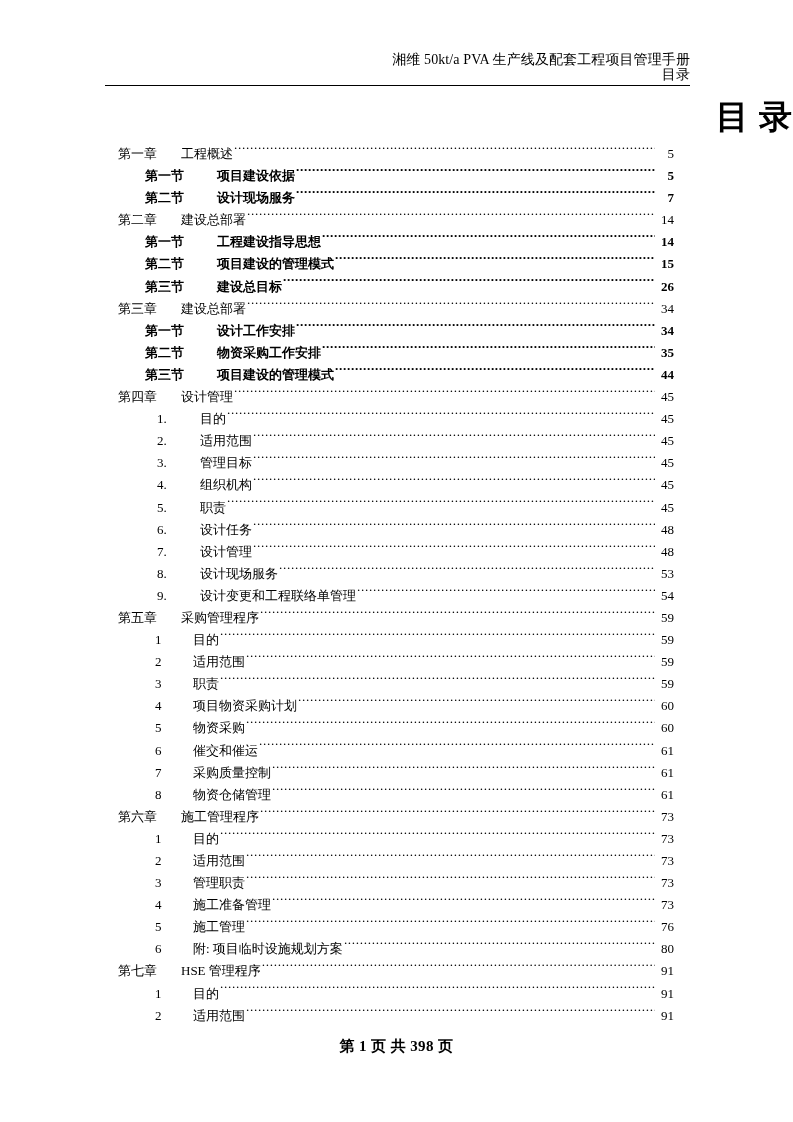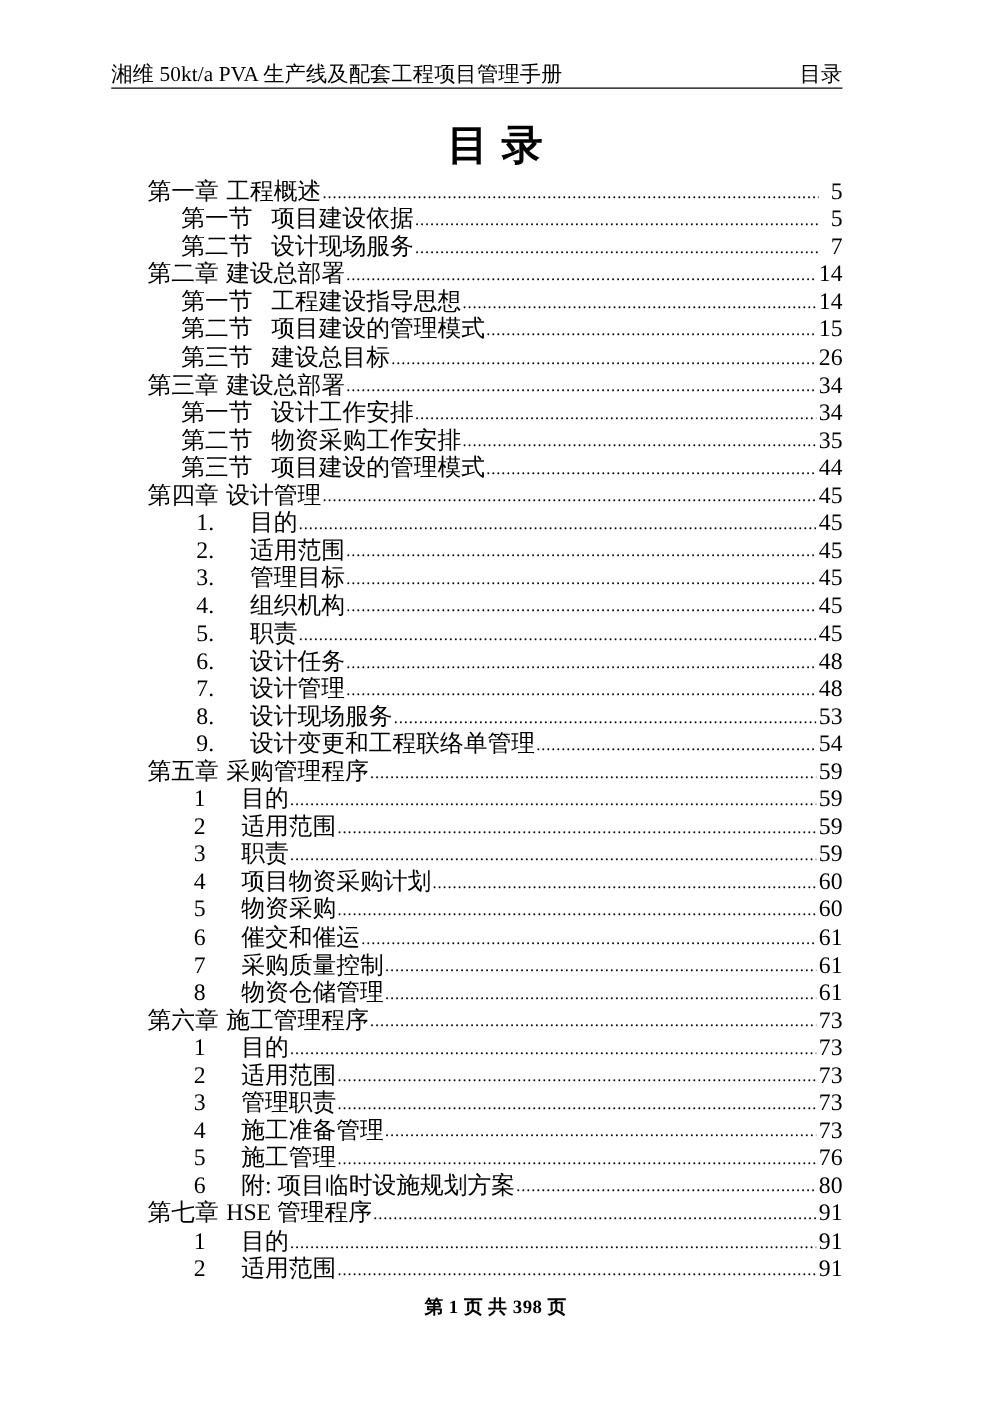--- a/index.html
+++ b/index.html
@@ -16,59 +16,60 @@
     width: 793px;
     height: 1122px;
     background: #ffffff;
     overflow: hidden;
     box-sizing: border-box;
   }
 
   
   .header {
     position: absolute;
-    left: 89px;
+    left: 105px;
     top: 52px;
     width: 585px;
     display: flex;
     align-items: flex-end;
     justify-content: space-between;
     border-bottom: 1.1px solid #000;
     padding-bottom: 3px;
-    font-size: 17px;
+    font-size: 14px;
     line-height: 15px;
     letter-spacing: 0.1px;
+    flex-direction: column;
   }
   .header-left { white-space: nowrap; }
   .header-right { white-space: nowrap; }
 
   
   .doc-title {
     position: absolute;
     top: 96px;
     left: 0;
     width: 793px;
-    text-align: center;
+    text-align: right;
     font-size: 33px;
     font-weight: bold;
     line-height: 42px;
     letter-spacing: 1px;
   }
 
   
   .toc {
     position: absolute;
     left: 118px;
     top: 143px;
     width: 556px;
   }
   .toc-entry {
     display: flex;
-    align-items: flex-end;
-    font-size: 19px;
+    align-items: flex-start;
+    font-size: 13px;
     line-height: 22.1px;
     height: 22.1px;
     white-space: nowrap;
     overflow: hidden;
   }
   .toc-entry .num {
     flex: 0 0 auto;
     display: inline-block;
   }
   .toc-entry .label {
@@ -96,21 +97,21 @@
     flex: 0 0 auto;
     display: inline-block;
     min-width: 17px;
     text-align: right;
     padding-left: 1px;
   }
 
   
   .lvl-chapter { padding-left: 0px; }
   .lvl-chapter .num { width: 63px; }
-  .lvl-section { padding-left: 27px; }
+  .lvl-section { padding-left: 27px; font-weight: bold; }
   .lvl-section .num { width: 72px; }
   .lvl-item { padding-left: 27px; }
   .lvl-item .num { width: 55px; text-indent: 12px; }
   .lvl-item-plain { padding-left: 25px; }
   .lvl-item-plain .num { width: 50px; text-indent: 12px; }
 
   
   .footer {
     position: absolute;
     top: 1038px;

